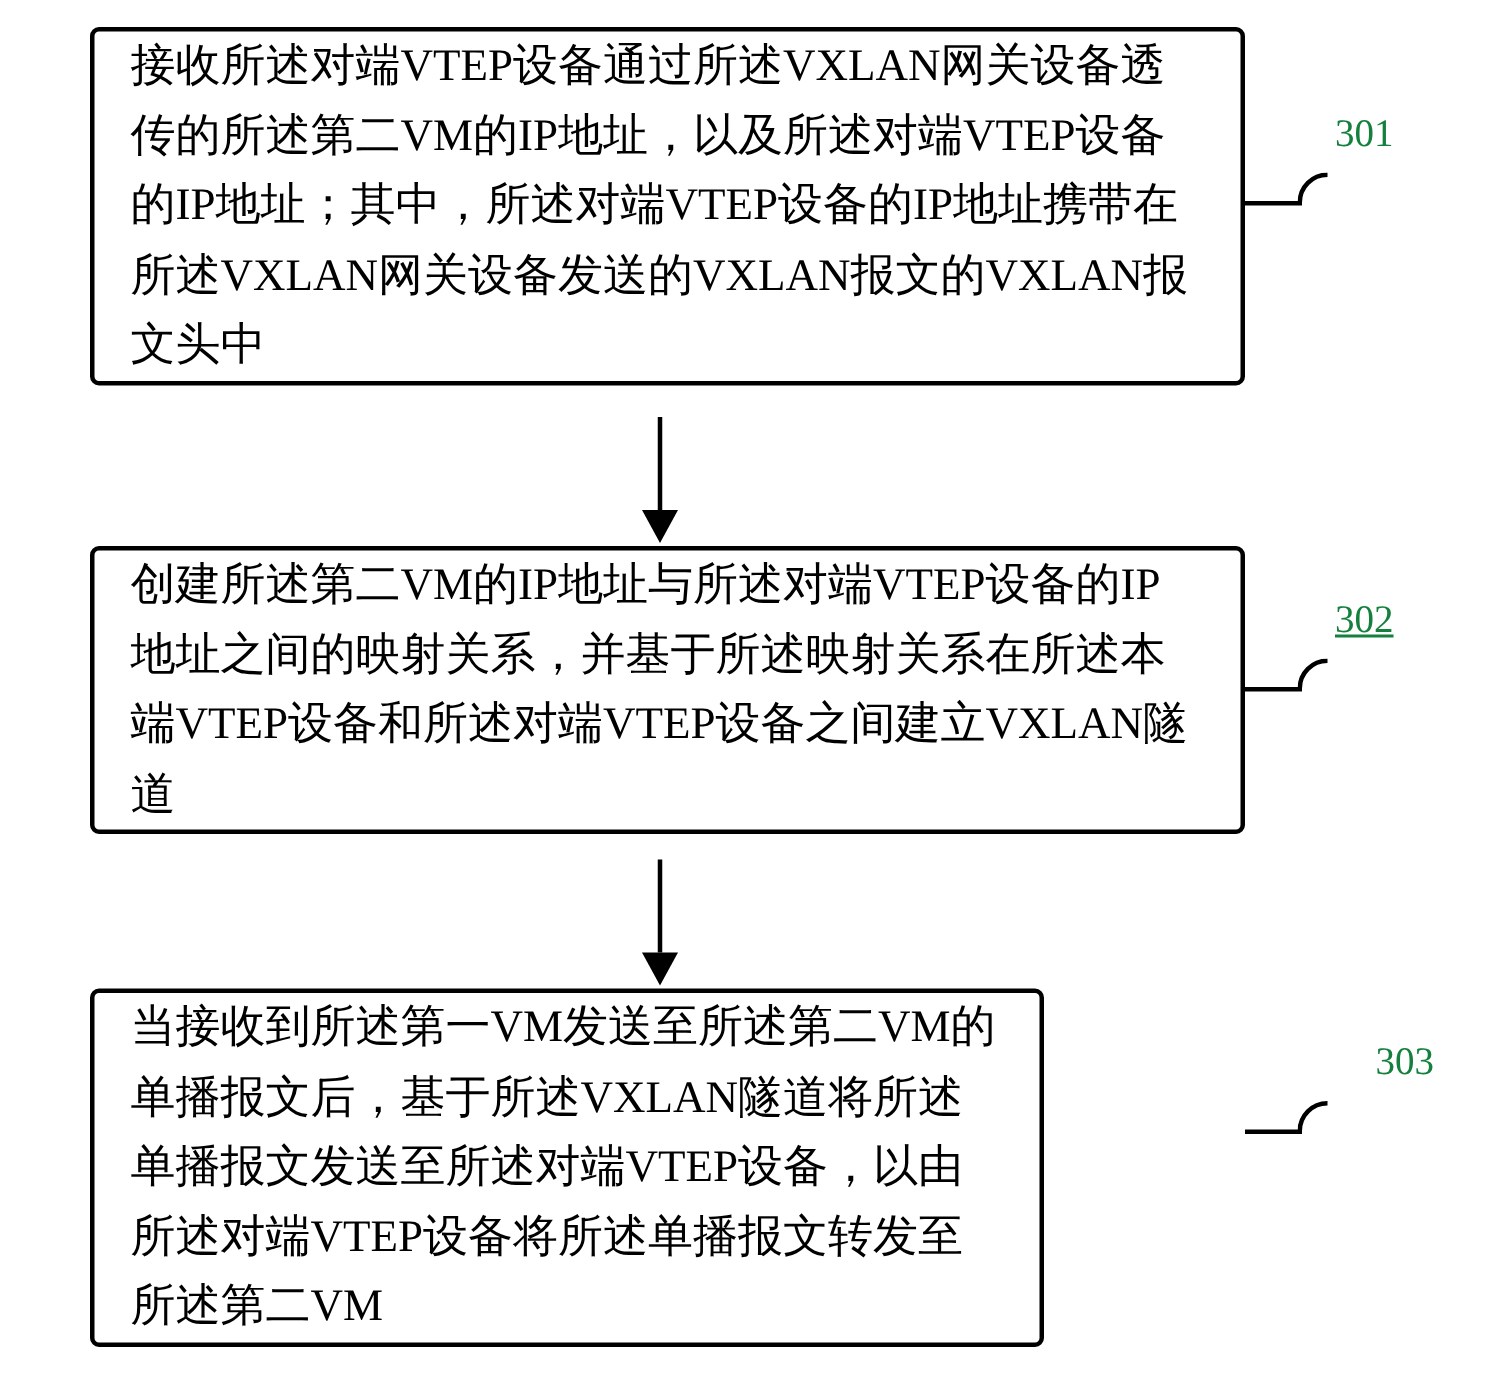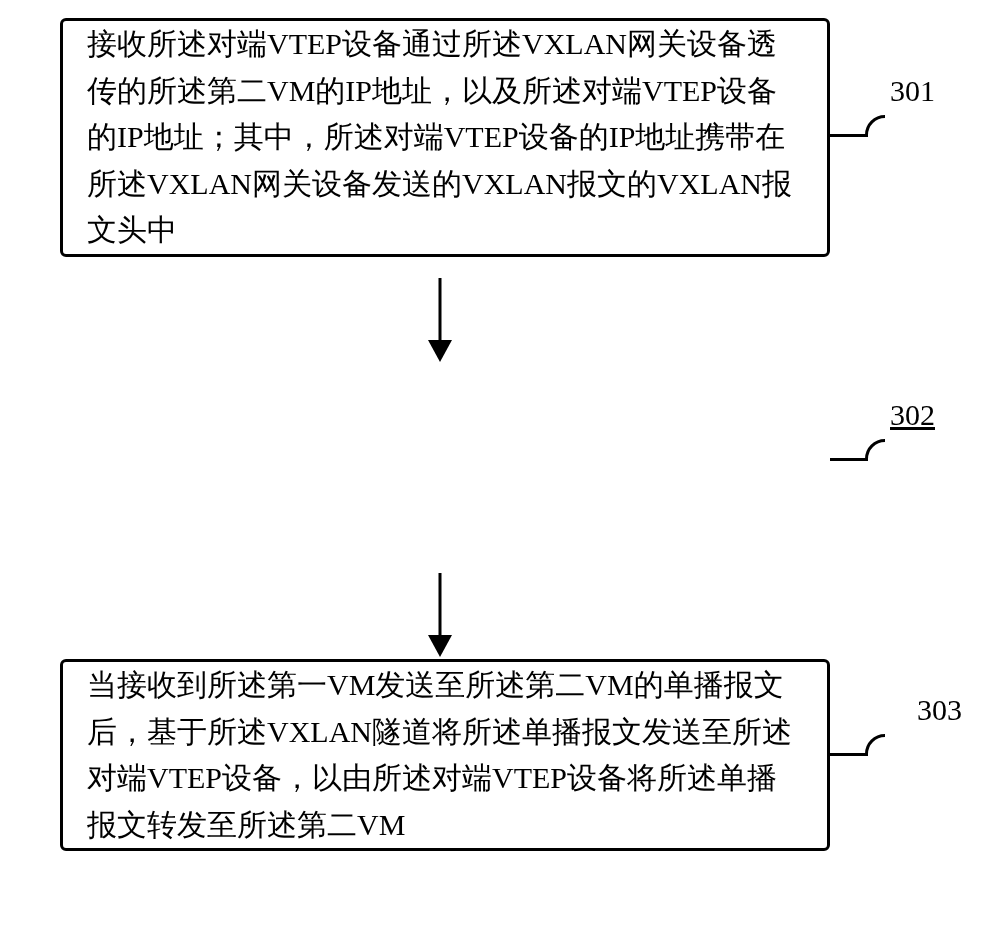--- a/index.html
+++ b/index.html
@@ -21,22 +21,22 @@
   border-radius: 6px;
   box-sizing: border-box;
   padding: 0 24px;
   text-align: left;
   font-size: 30px;
   line-height: 1.55;
   color: #000;
 }
 .ref-label {
   position: absolute;
-  font-size: 30px;
-  color: #000000;
+  font-size: 26px;
+  color: #15803d;
 }
 .arrow-line {
   position: absolute;
   width: 3px;
   background: #000;
   left: 50%;
   transform: translateX(-50%);
 }
 .arrow-head {
   position: absolute;
@@ -71,29 +71,32 @@
     <span>接收所述对端VTEP设备通过所述VXLAN网关设备透传的所述第二VM的IP地址，以及所述对端VTEP设备的IP地址；其中，所述对端VTEP设备的IP地址携带在所述VXLAN网关设备发送的VXLAN报文的VXLAN报文头中</span>
   </div>
 
   <div class="connector-line" style="left:830px; top:134px; width:38px;"></div>
   <div class="connector-arc" style="left:865px; top:115px; clip-path: inset(0 50% 50% 0);"></div>
   <div class="ref-label" style="left:890px; top:74px;">301</div>
 
   <div class="arrow-line" style="top:278px; height:62px; left:440px;"></div>
   <div class="arrow-head" style="top:340px; left:440px;"></div>
 
+  <div class="box" style="left:60px; top:364px; width:770px;">
+    <span>创建所述第二VM的IP地址与所述对端VTEP设备的IP地址之间的映射关系，并基于所述映射关系在所述本端VTEP设备和所述对端VTEP设备之间建立VXLAN隧道</span>
+  </div>
 
   <div class="connector-line" style="left:830px; top:458px; width:38px;"></div>
   <div class="connector-arc" style="left:865px; top:439px; clip-path: inset(0 50% 50% 0);"></div>
   <div class="ref-label" style="left:890px; top:398px;text-decoration:underline;">302</div>
 
   <div class="arrow-line" style="top:573px; height:62px; left:440px;"></div>
   <div class="arrow-head" style="top:635px; left:440px;"></div>
 
-  <div class="box" style="left:60px; top:659px; width:770px;">
+  <div class="box" style="left:60px; top:659px; width:636px;">
     <span>当接收到所述第一VM发送至所述第二VM的单播报文后，基于所述VXLAN隧道将所述单播报文发送至所述对端VTEP设备，以由所述对端VTEP设备将所述单播报文转发至所述第二VM</span>
   </div>
 
   <div class="connector-line" style="left:830px; top:753px; width:38px;"></div>
   <div class="connector-arc" style="left:865px; top:734px; clip-path: inset(0 50% 50% 0);"></div>
   <div class="ref-label" style="left:917px; top:693px;">303</div>
 
 </div>
 
 </body></html>

